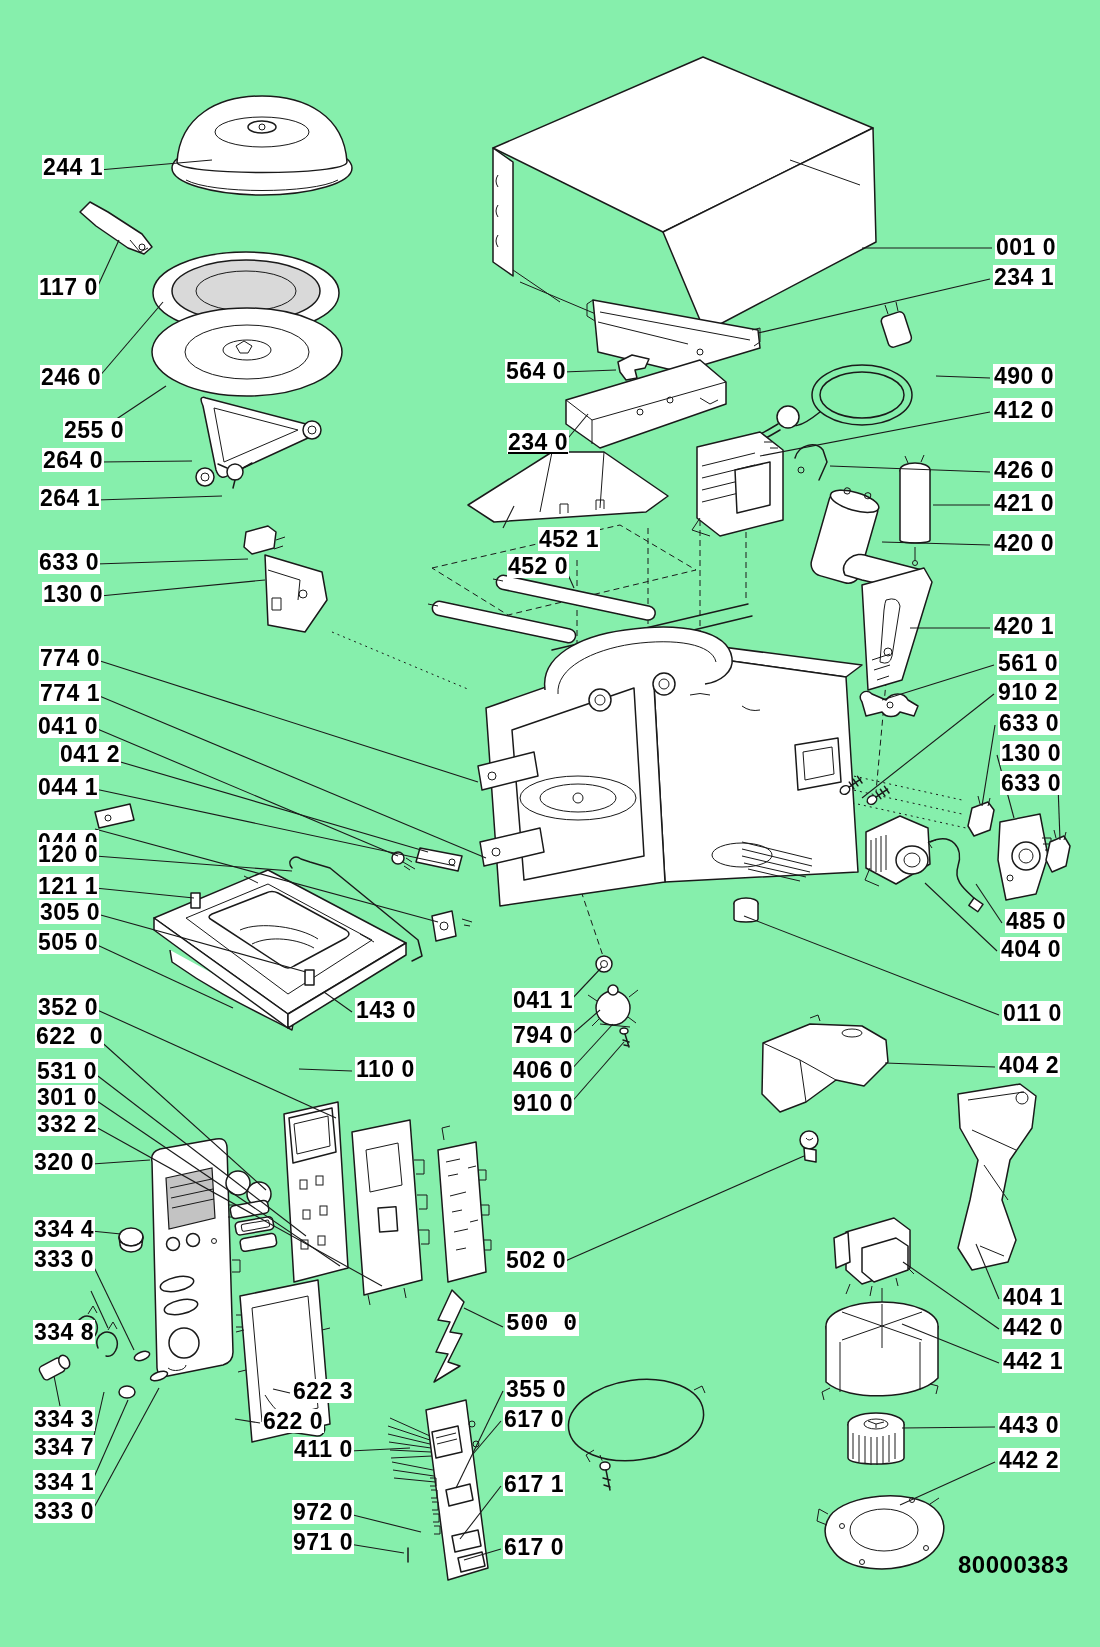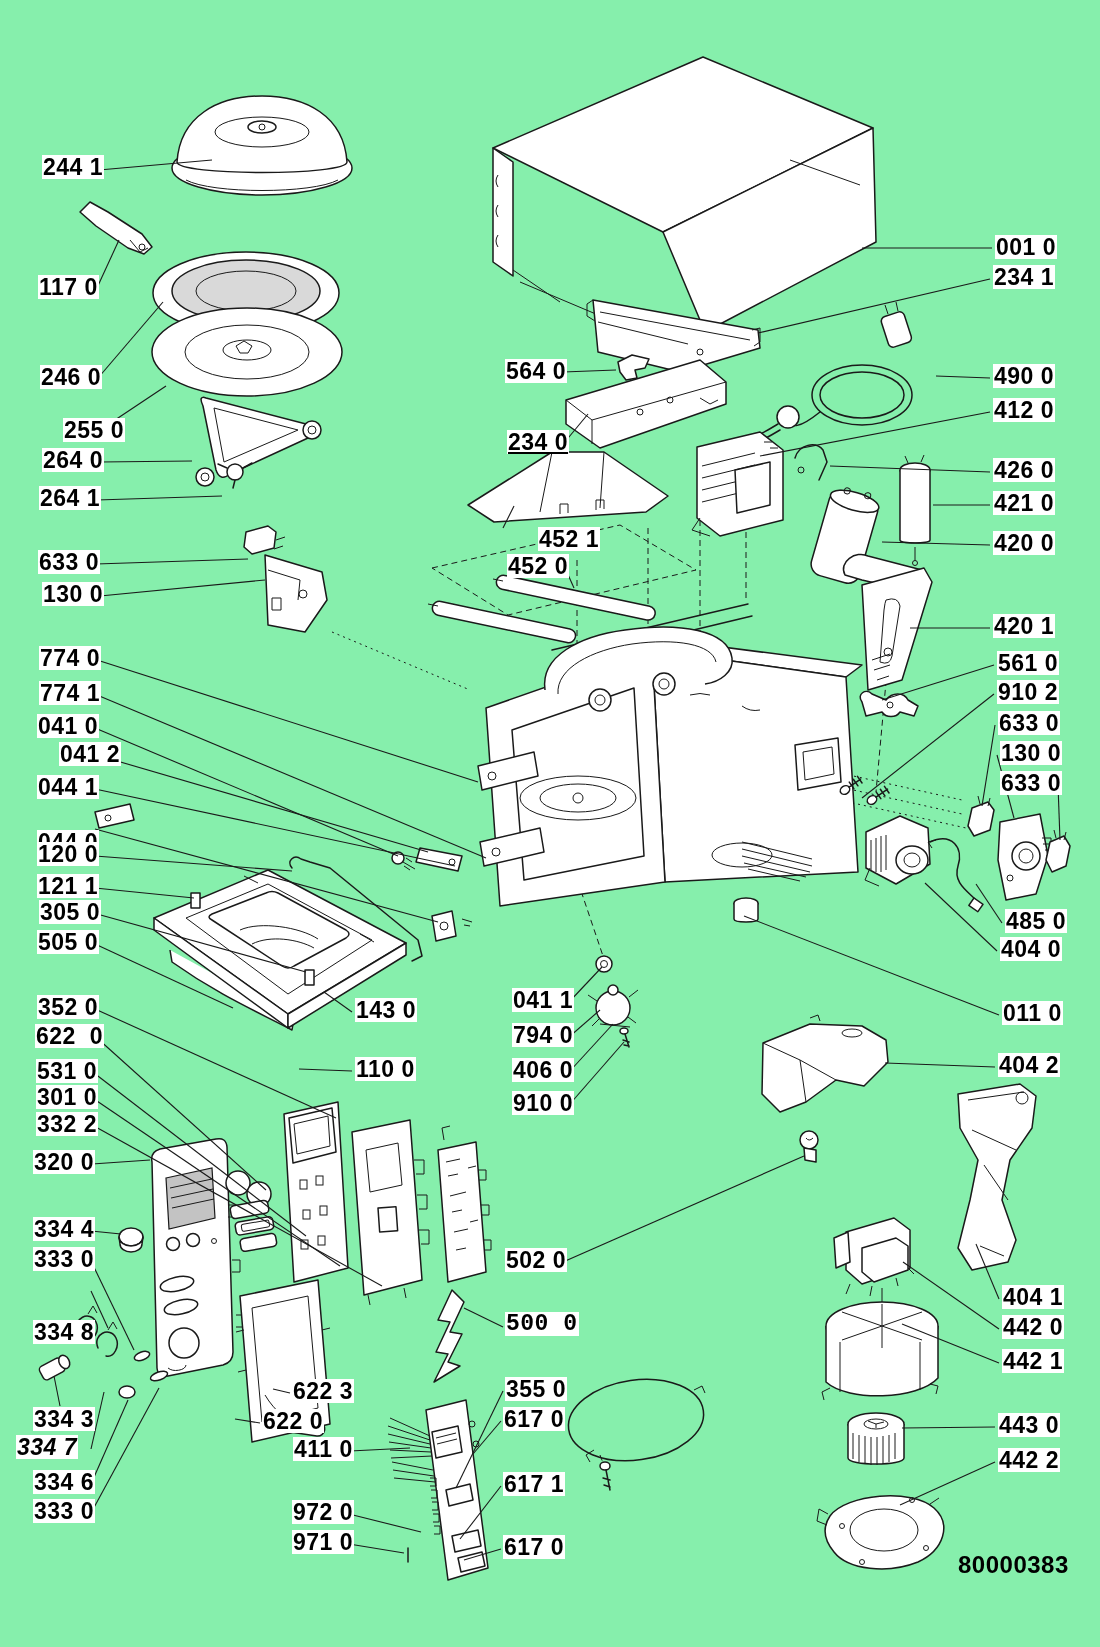--- a/index.html
+++ b/index.html
@@ -531,22 +531,22 @@
       <div class="lbl" style="left: 37px; top: 995px;">352 0</div>
       <div class="lbl" style="left: 35px; top: 1024px;">622  0</div>
       <div class="lbl" style="left: 36px; top: 1059px;">531 0</div>
       <div class="lbl" style="left: 36px; top: 1085px;">301 0</div>
       <div class="lbl" style="left: 36px; top: 1112px;">332 2</div>
       <div class="lbl" style="left: 33px; top: 1150px;">320 0</div>
       <div class="lbl" style="left: 33px; top: 1217px;">334 4</div>
       <div class="lbl" style="left: 33px; top: 1247px;">333 0</div>
       <div class="lbl" style="left: 33px; top: 1277px; margin-top: 43px;">334 8</div>
       <div class="lbl" style="left: 33px; top: 1407px;">334 3</div>
-      <div class="lbl" style="left: 16px; top: 1435px; font-style: italic;">334 7</div>
-      <div class="lbl" style="left: 33px; top: 1470px;">334 6</div>
+      <div class="lbl" style="left: 33px; top: 1435px;">334 7</div>
+      <div class="lbl" style="left: 33px; top: 1470px;">334 1</div>
       <div class="lbl" style="left: 33px; top: 1499px;">333 0</div>
       <div class="lbl" style="left: 505px; top: 359px;">564 0</div>
       <div class="lbl" style="left: 507px; top: 430px; text-decoration: underline;">234 0</div>
       <div class="lbl" style="left: 498px; top: 527px; margin-left: 40px;">452 1</div>
       <div class="lbl" style="left: 507px; top: 554px;">452 0</div>
       <div class="lbl" style="left: 355px; top: 998px;">143 0</div>
       <div class="lbl" style="left: 355px; top: 1057px;">110 0</div>
       <div class="lbl" style="left: 512px; top: 988px;">041 1</div>
       <div class="lbl" style="left: 512px; top: 1023px;">794 0</div>
       <div class="lbl" style="left: 512px; top: 1058px;">406 0</div>

